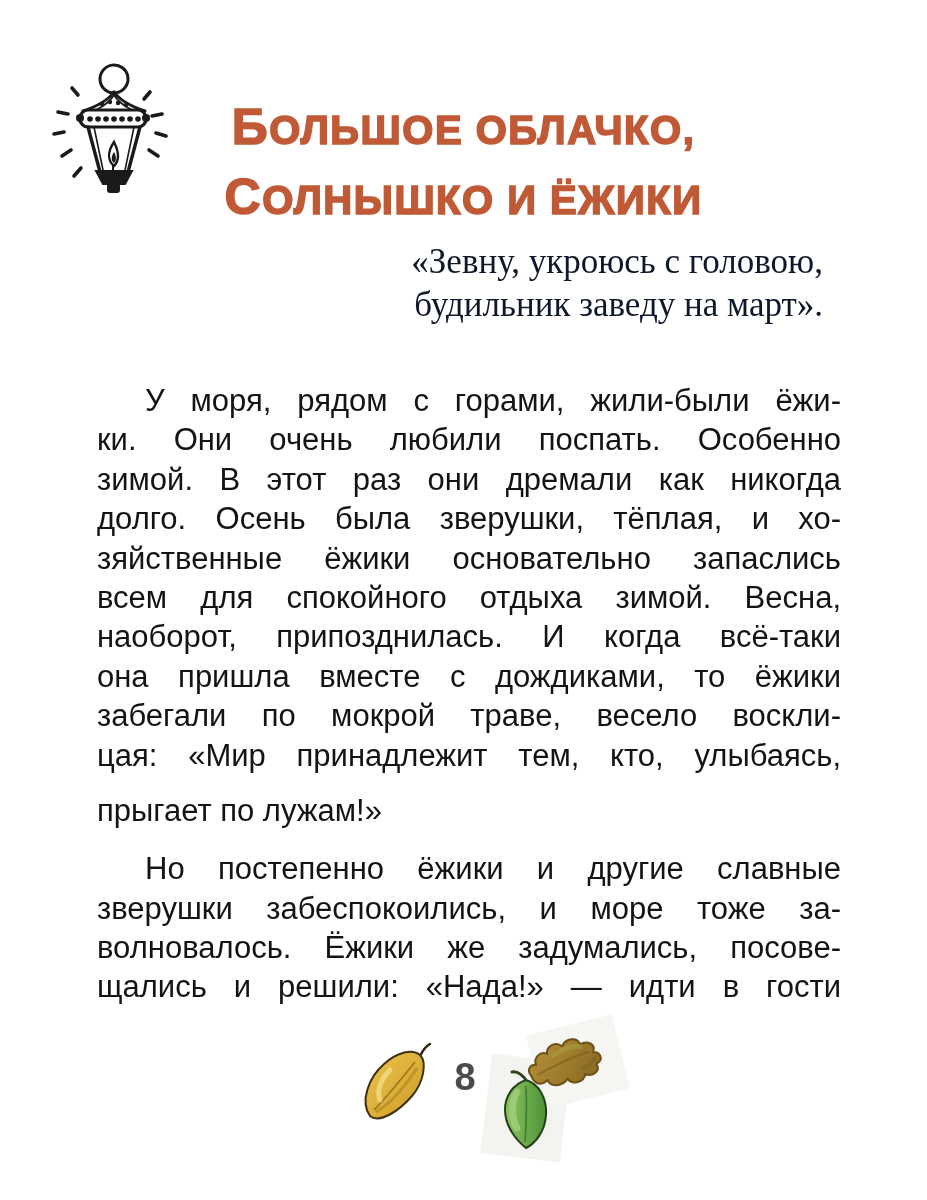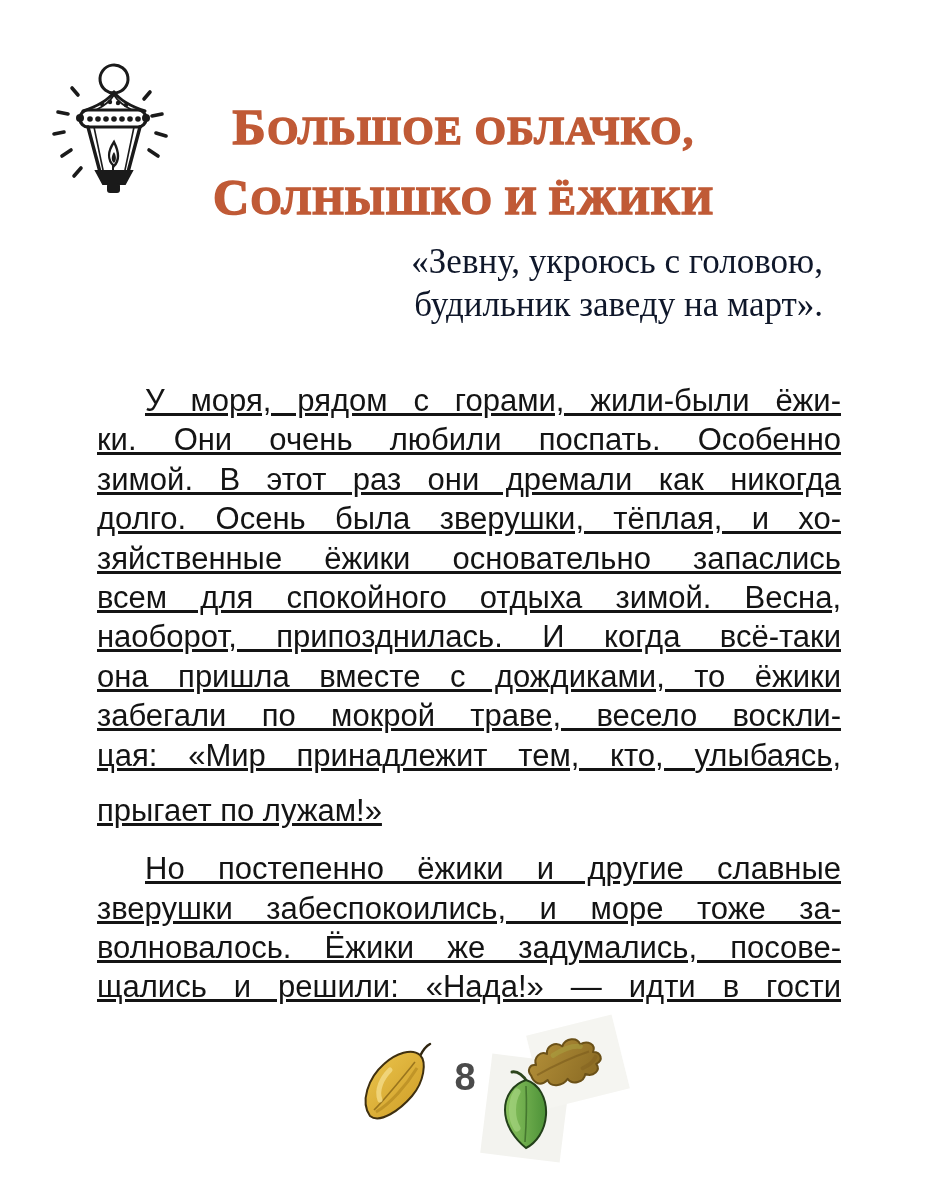--- a/index.html
+++ b/index.html
@@ -12,41 +12,41 @@
   
   .lantern { position:absolute; left:50px; top:62px; width:124px; height:144px; }
 
   
   .title {
     position:absolute; left:0; top:94px; width:927px;
     text-align:center; color:#c05a36;
     font-weight:bold; text-transform:uppercase;
   }
   .title-line {
-    font-size:40px; line-height:67px; letter-spacing:1.5px;font-family:Liberation Serif, serif;
+    font-size:40px; line-height:67px; letter-spacing:1.5px;
     -webkit-text-stroke:1.6px #c05a36;
   }
   .title-line::first-letter { font-size:50px; }
 
   
   .epigraph {
     position:absolute; right:104px; top:240px;
     text-align:right; color:#0f172a;
     font-family:"Liberation Serif", serif;
     font-size:35px; line-height:43px;
   }
 
   
   .story { position:absolute; left:97px; top:381px; width:744px; color:#141414; }
   .line {
     font-size:31px; line-height:39.4px; height:39.4px;
     text-align:justify; text-align-last:justify;
     white-space:nowrap; overflow:visible;
   }
-  .line.jl { white-space:normal;text-decoration:underline; }
+  .line.jl { white-space:normal; }
   .line.ind { text-indent:48px; }
   .line.endline { text-align-last:left;margin-top:16px; }
   .para2 { margin-top:19px; }
 
   
   .page-number {
     position:absolute; left:438px; top:1056px; width:54px;
     text-align:center; font-size:38px; font-weight:bold;
     color:#4b4b4b;
   }

